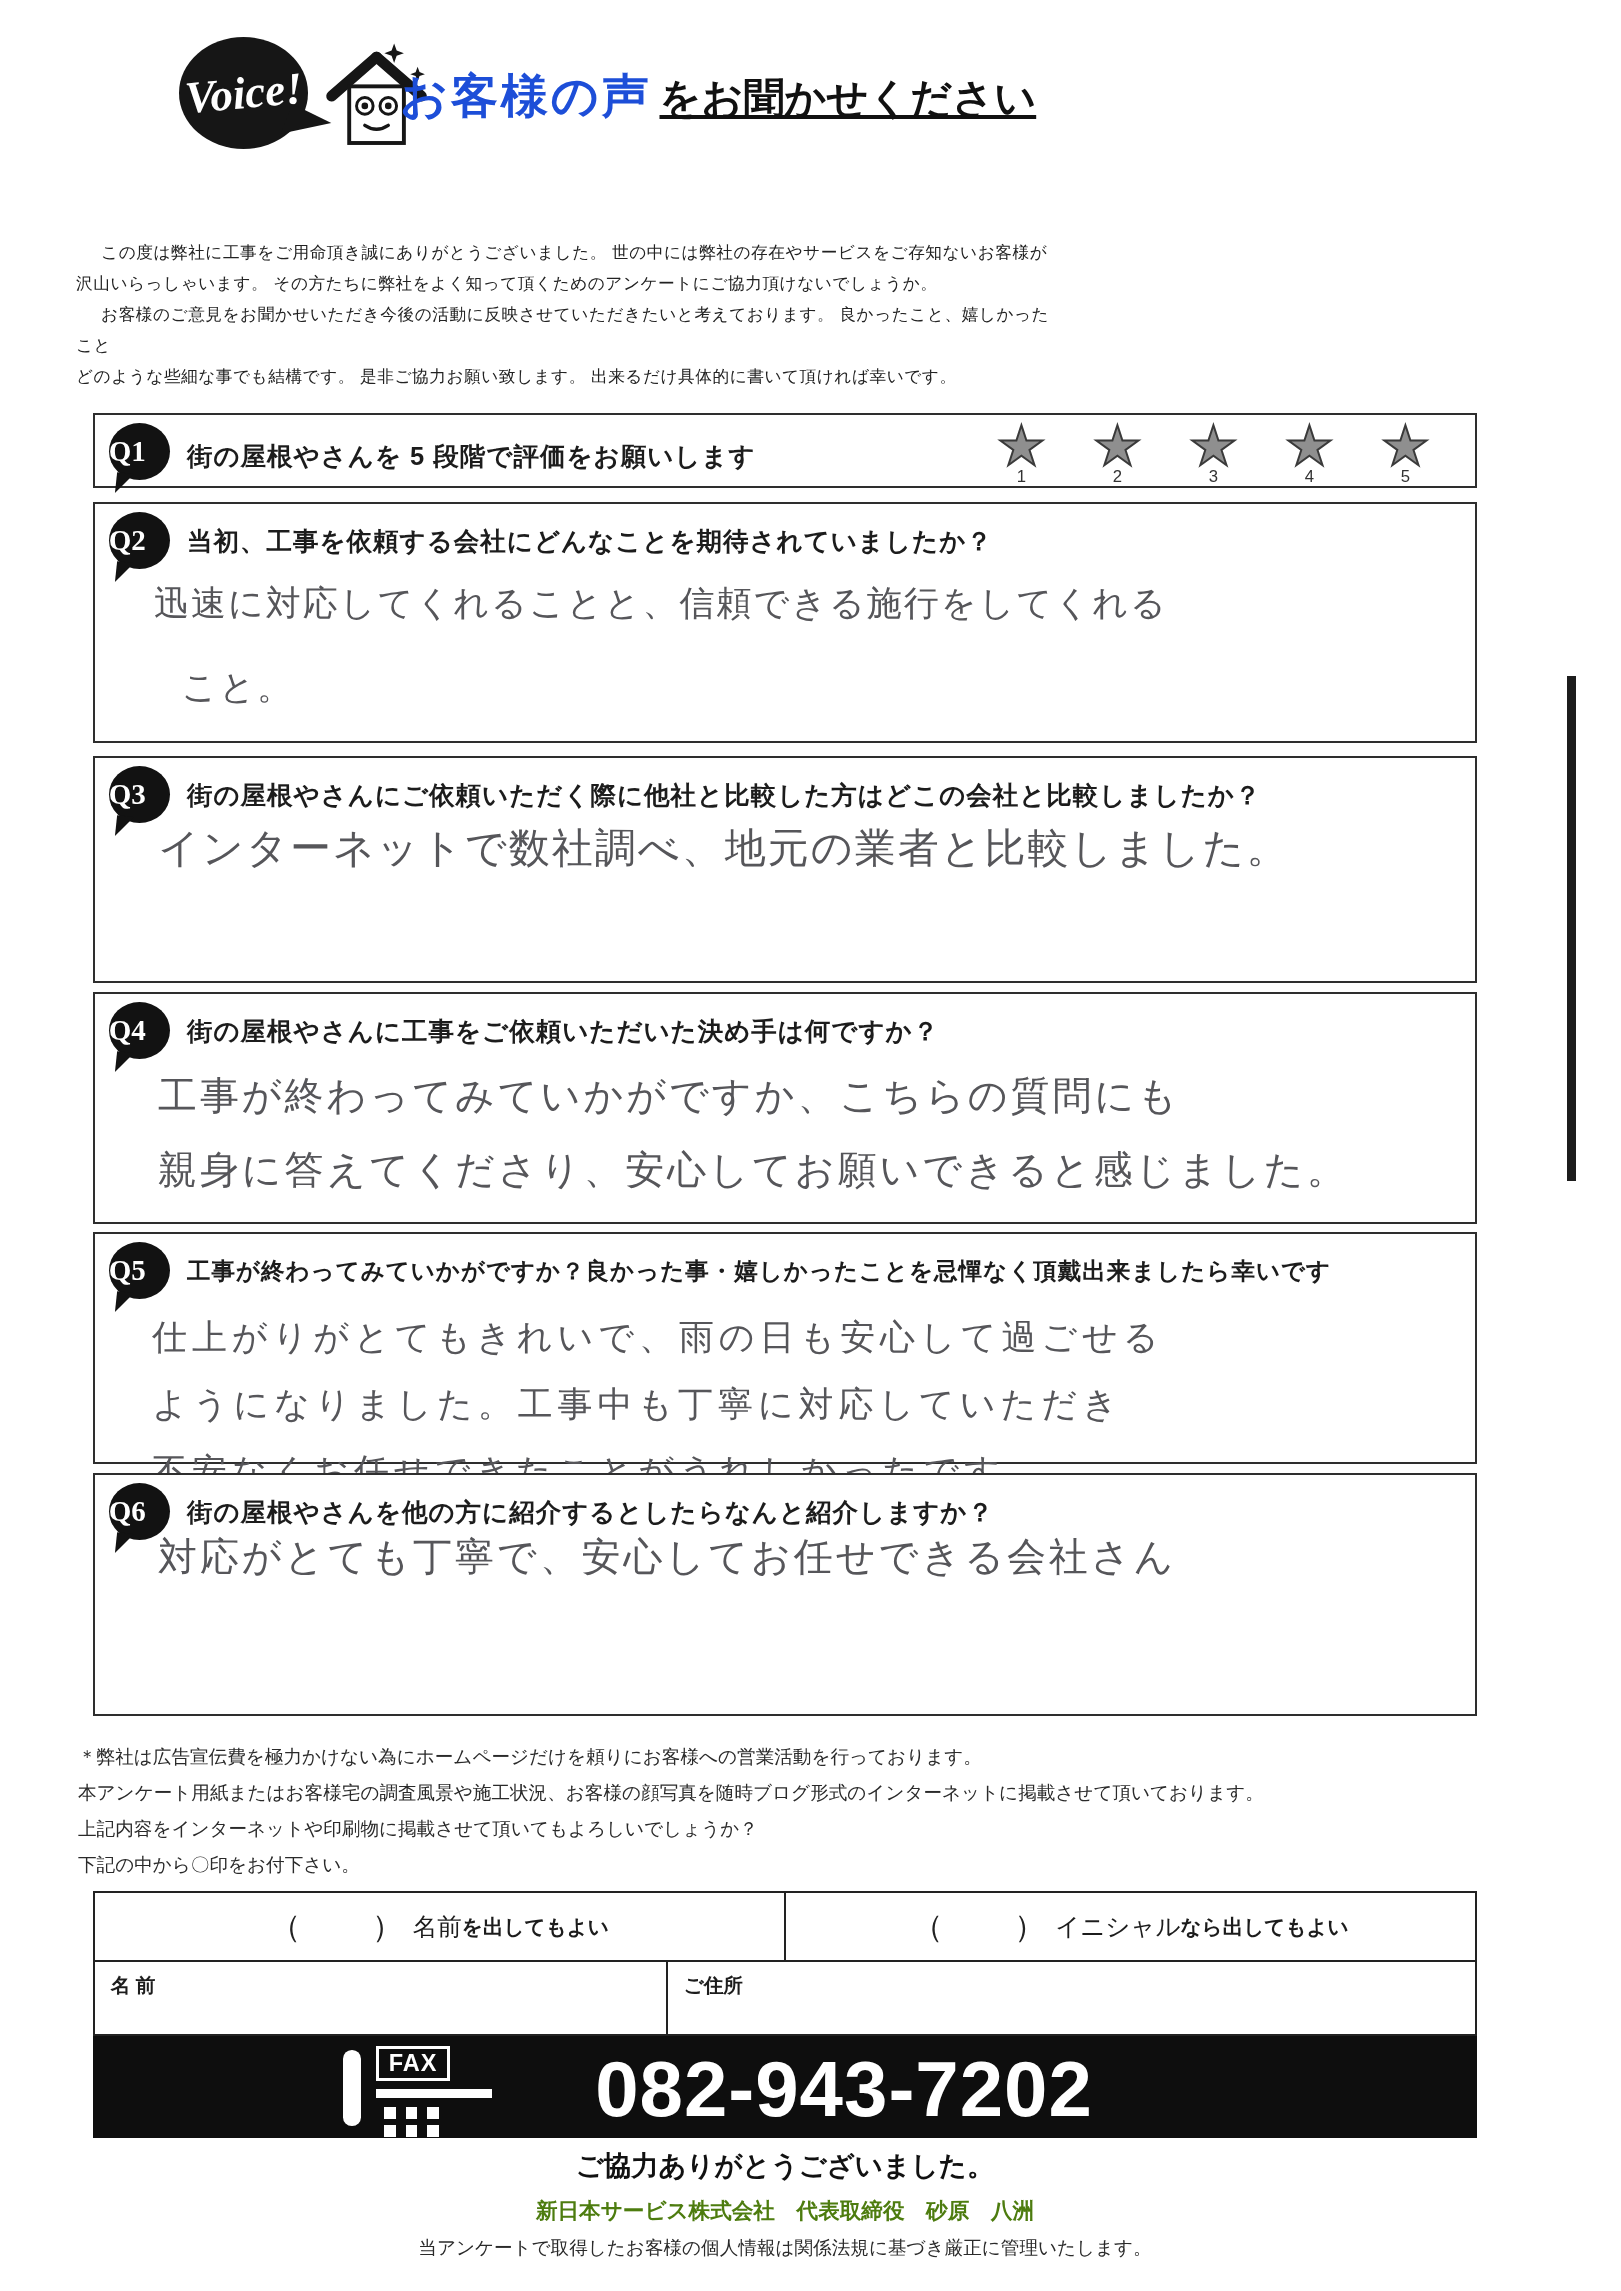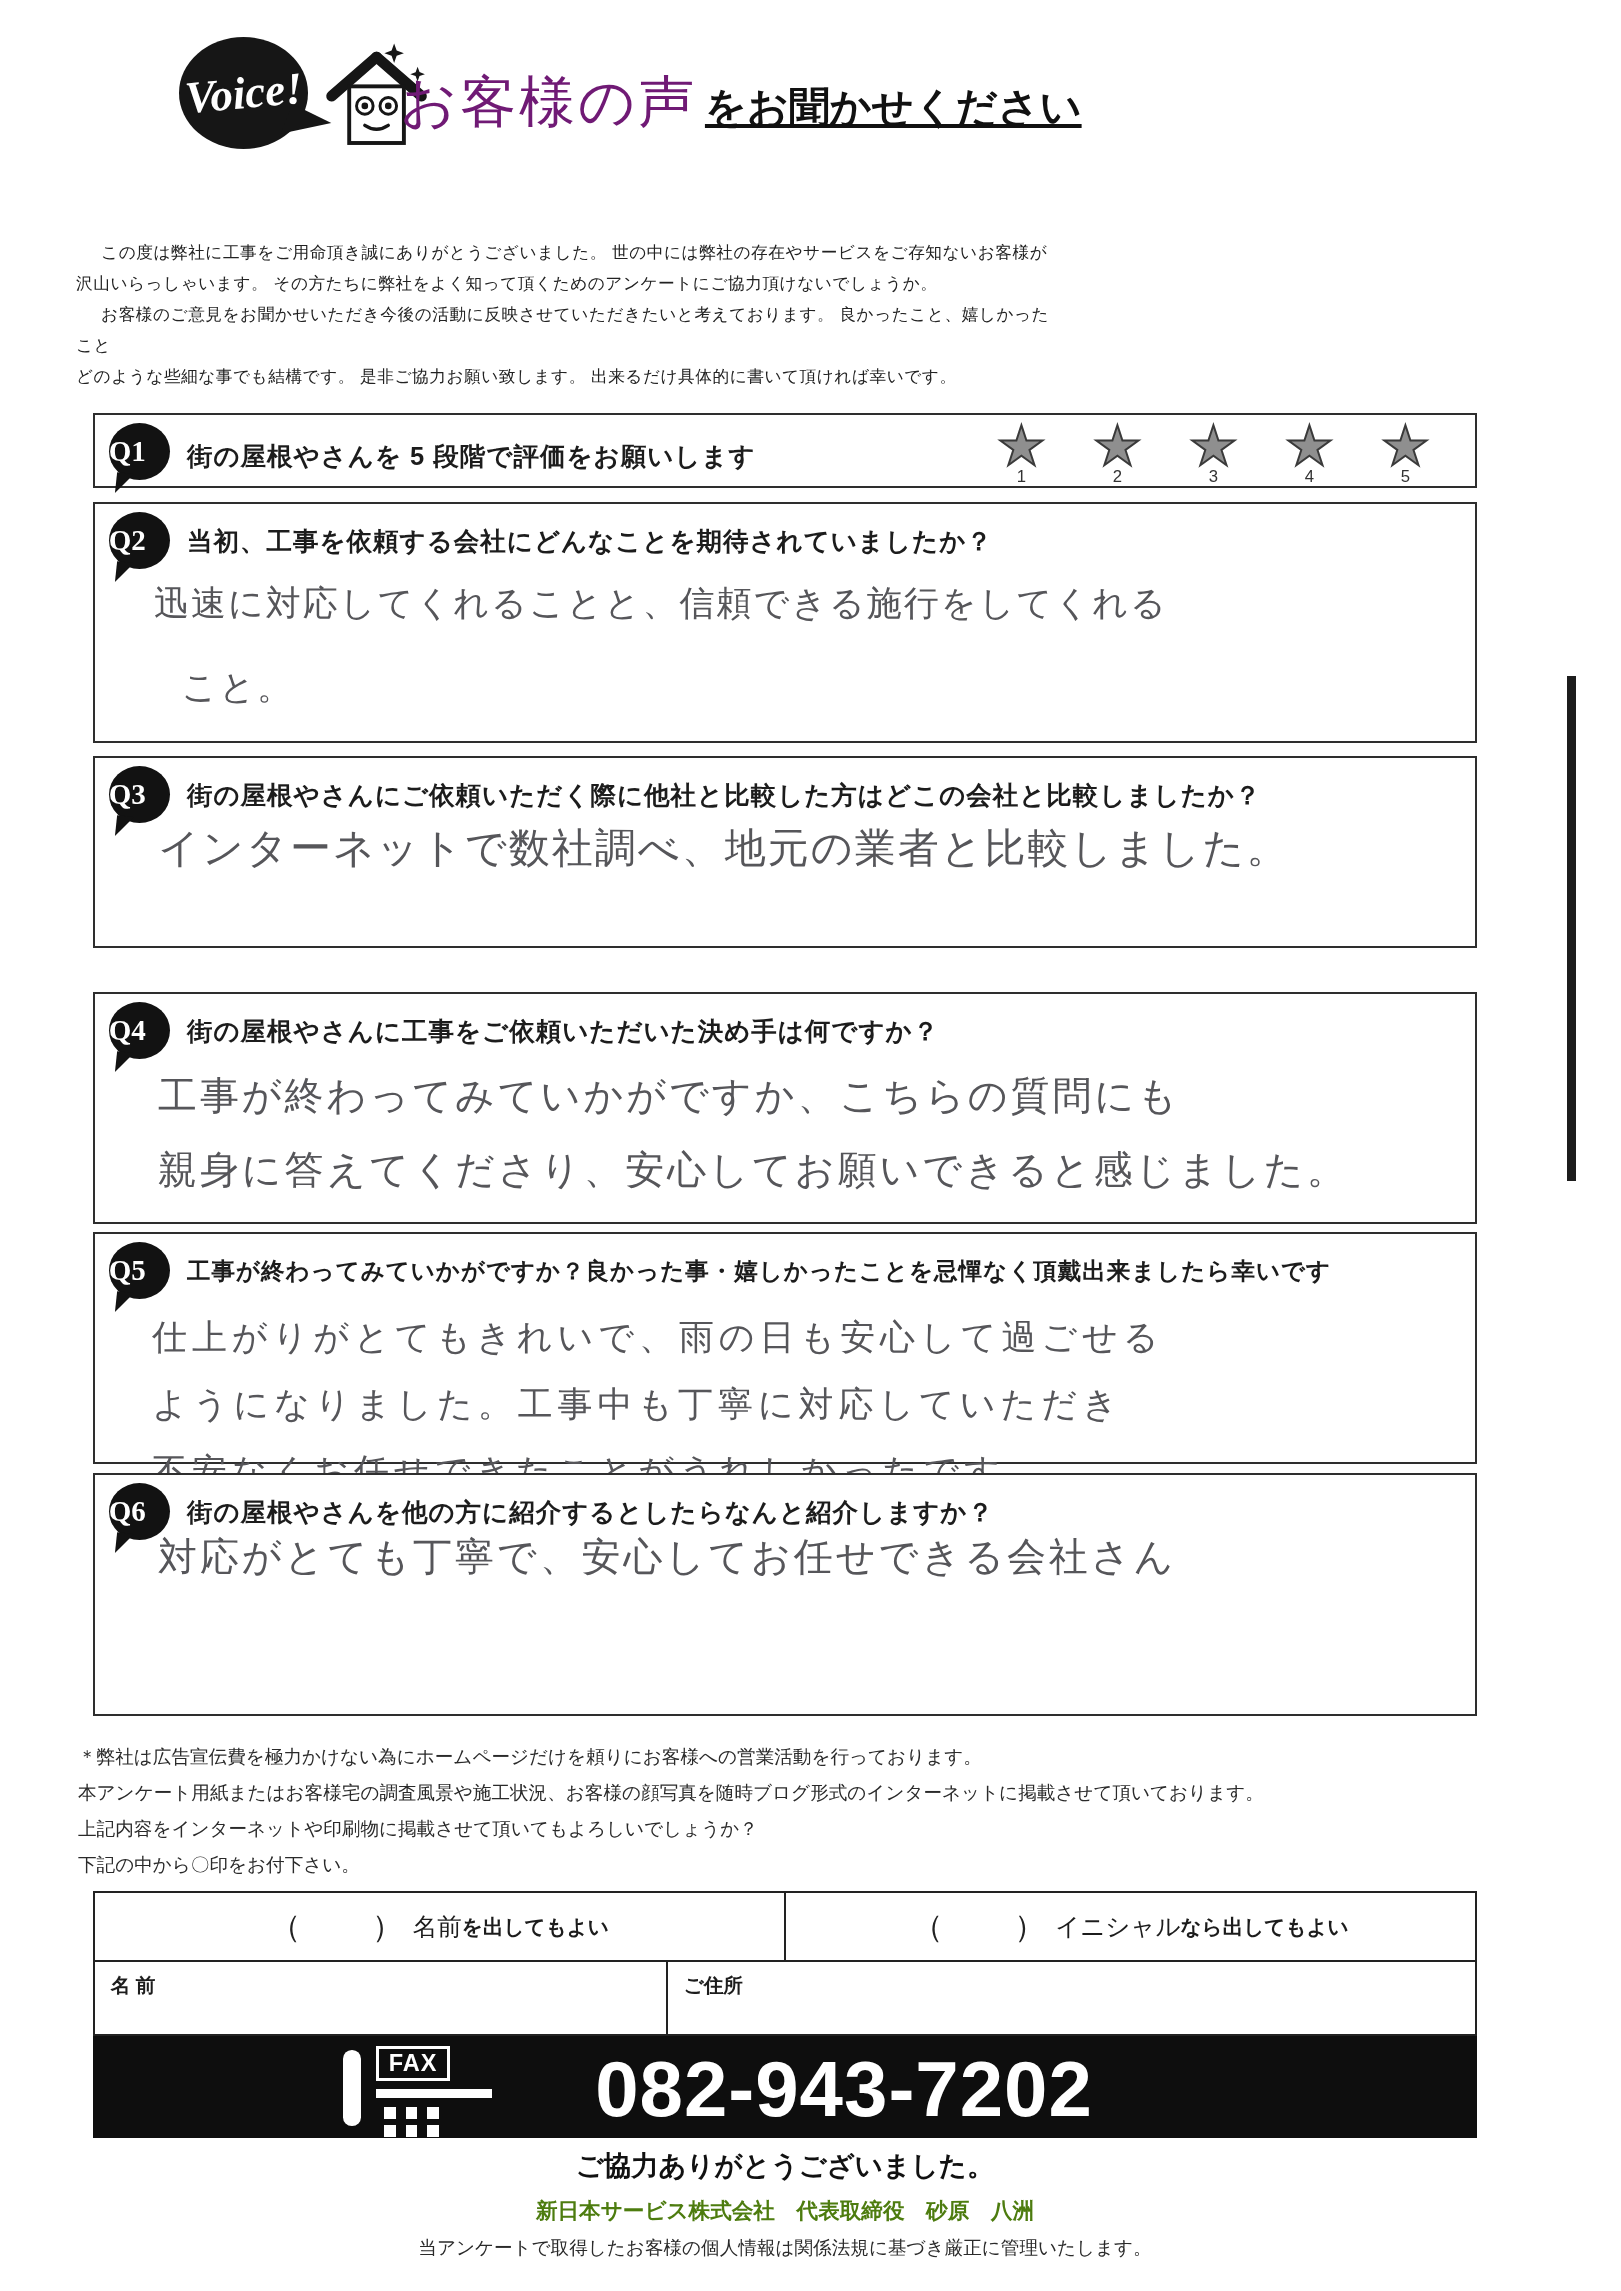--- a/index.html
+++ b/index.html
@@ -20,32 +20,32 @@
     content:""; position:absolute; right:-19.6px; bottom:5.9px; width:0; height:0;
     border-left:43px solid #161616; border-top:3.9px solid transparent;
     border-bottom:29px solid transparent; transform:rotate(22deg);
   }
   .voice-text {
     color:#fff; font-family:"Liberation Serif","DejaVu Serif",serif;
     font-style:italic; font-weight:bold; font-size:45px; transform:rotate(-5deg);
   }
   .mascot { position:absolute; left:316px; top:43px; width:125px; height:116px; }
   .title { position:absolute; left:400px; top:65px; display:flex; align-items:baseline; white-space:nowrap; }
-  .title-main { font-size:56px; font-weight:400; letter-spacing:2.9px; color:#701a75; }
+  .title-main { font-size:47px; font-weight:700; letter-spacing:2.9px; color:#1d4ed8; }
   .title-sub { font-size:41px; font-weight:800; margin-left:7.8px; color:#111;text-decoration:underline; }
 
   
   .intro { position:absolute; left:76px; top:237px; width:990px; font-size:16.7px; line-height:31px; color:#222; letter-spacing:0.5px; }
   .intro .indent { text-indent:1.5em; }
 
   
   .qbox { position:absolute; left:93px; width:1384px; border:2.9px solid #2e2e2e; background:#fff; }
   .q1 { top:413px; height:75px; }
   .q2 { top:502px; height:241px; }
-  .q3 { top:756px; height:192px;text-decoration:underline; }
+  .q3 { top:756px; height:227px;text-decoration:underline; }
   .q4 { top:992px; height:232px; }
   .q5 { top:1232px; height:232px; }
   .q6 { top:1473px; height:243px; }
 
   .qbubble {
     position:absolute; left:13.7px; top:7.8px; width:61px; height:57px;
     background:#121212; border-radius:50%; color:#fff;
     display:flex; align-items:center; 
     font-family:"Liberation Serif","DejaVu Serif",serif; font-weight:bold; font-size:29px;
   }

